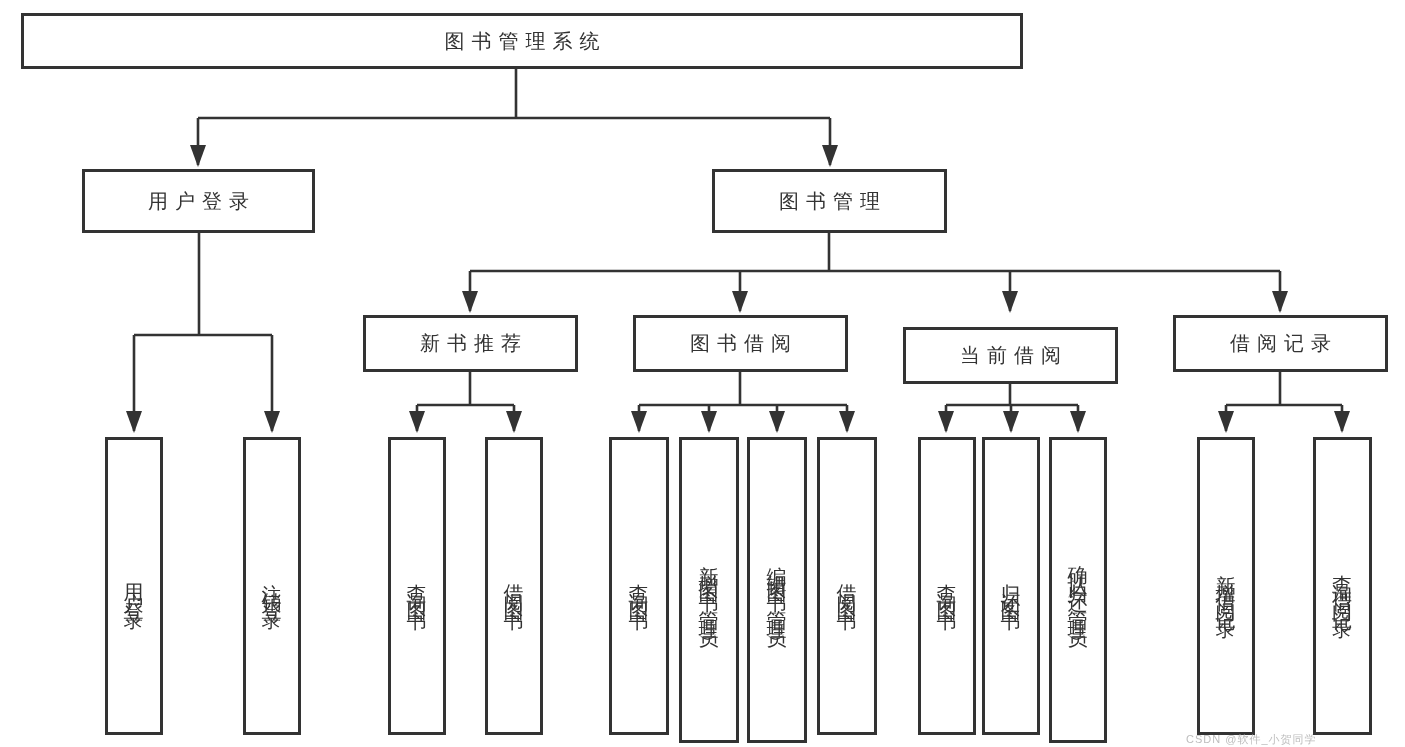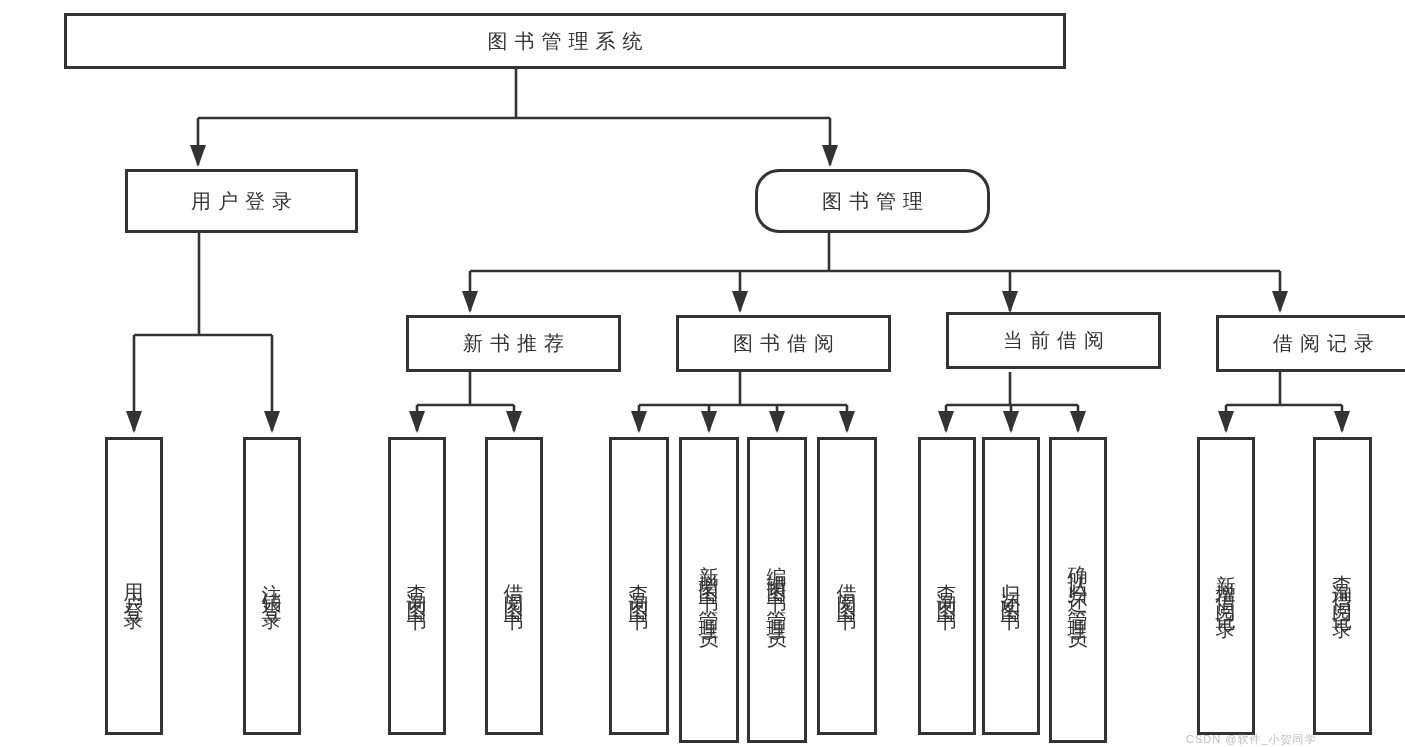--- a/index.html
+++ b/index.html
@@ -34,21 +34,20 @@
     background: #ffffff;
     display: flex;
     align-items: center;
     justify-content: center;
     font-size: 20px;
     letter-spacing: 7px;
     text-indent: 7px;
     color: #333333;
     white-space: nowrap;
     z-index: 2;
-    margin-left: 43px;
   }
   .vbox {
     position: absolute;
     box-sizing: border-box;
     border: 3px solid #333333;
     background: #ffffff;
     display: flex;
     align-items: center;
     justify-content: center;
     top: 437px;
@@ -116,31 +115,31 @@
     <path d="M1342,405 V431" marker-end="url(#arrow)"></path>
   </svg>
 
   <div class="hbox" style="left:21px; top:13px; width:1002px; height:56px;">
     <span>图书管理系统</span>
   </div>
 
   <div class="hbox" style="left:82px; top:169px; width:233px; height:64px;">
     <span>用户登录</span>
   </div>
-  <div class="hbox" style="left:712px; top:169px; width:235px; height:64px;border-radius:24px;">
+  <div class="hbox" style="left:712px; top:169px; width:235px; height:64px;">
     <span>图书管理</span>
   </div>
 
   <div class="hbox" style="left:363px; top:315px; width:215px; height:57px;">
     <span>新书推荐</span>
   </div>
   <div class="hbox" style="left:633px; top:315px; width:215px; height:57px;justify-content:center;">
     <span>图书借阅</span>
   </div>
-  <div class="hbox" style="left:903px; top:312px; width:215px; height:57px;">
+  <div class="hbox" style="left:903px; top:327px; width:215px; height:57px;">
     <span>当前借阅</span>
   </div>
   <div class="hbox" style="left:1173px; top:315px; width:215px; height:57px;justify-content:center;">
     <span>借阅记录</span>
   </div>
 
   <div class="vbox" style="left:105px; width:58px;">
     <span class="vtext">用户登录</span>
   </div>
   <div class="vbox" style="left:243px; width:58px;">

